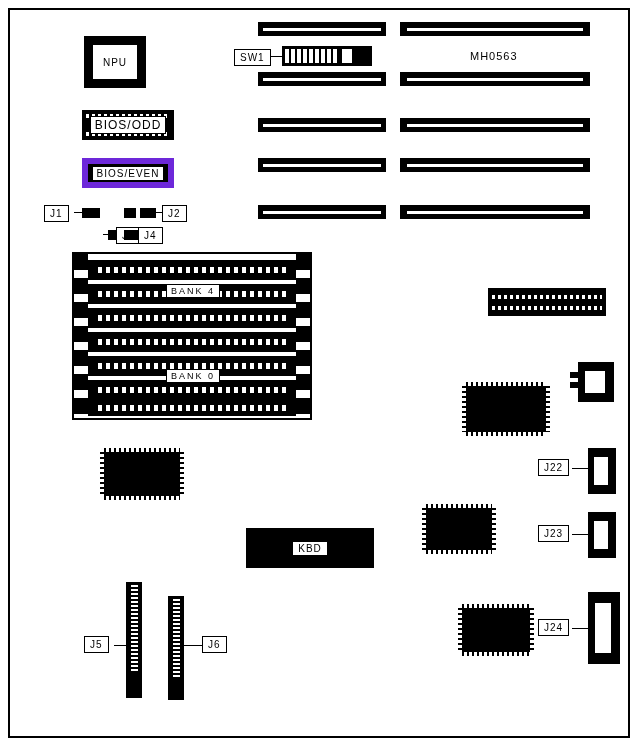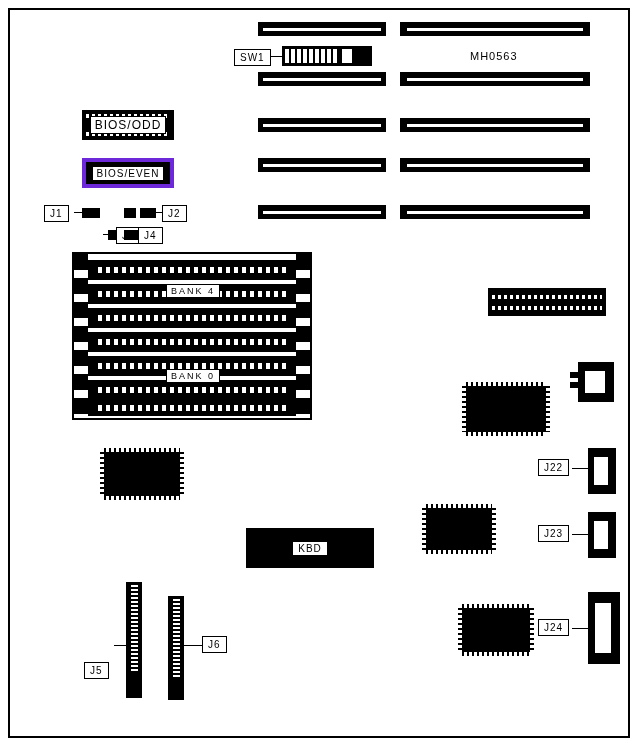--- a/index.html
+++ b/index.html
@@ -232,30 +232,35 @@
       <div class="sw"></div>
       <div class="sw"></div>
       <div class="sw"></div>
       <div class="sw"></div>
       <div class="sw-end"></div>
     </div>
   </div>
   <div class="leader" style="left:268px; top:56px; width:16px;"></div>
   <div class="callout" style="left:234px; top:49px;">SW1</div>
 
+  <div class="part" style="left:84px; top:36px; width:62px; height:52px; background:#000; border:1px solid #000;">
+    <div style="position:absolute; left:7px; top:7px; right:7px; bottom:7px; background:#fff; border:1px solid #000; display:flex; align-items:center; justify-content:center;">
+      <span style="font-size:10px; letter-spacing:1px;">NPU</span>
+    </div>
+  </div>
 
   <div class="part" style="left:82px; top:110px; width:92px; height:30px; background:#000; border:1px solid #000;">
     <div style="position:absolute; left:3px; top:3px; right:3px; height:4px; background:repeating-linear-gradient(to right, #fff 0 3px, #000 3px 6px);"></div>
     <div style="position:absolute; left:3px; bottom:3px; right:3px; height:4px; background:repeating-linear-gradient(to right, #fff 0 3px, #000 3px 6px);"></div>
     <div style="position:absolute; left:0; top:0; width:100%; height:100%; display:flex; align-items:center; justify-content:center;">
       <span style="background:#fff; border:1px solid #000; font-size:12px; padding:1px 4px; letter-spacing:1px;">BIOS/ODD</span>
     </div>
   </div>
 
-  <div class="part" style="left:82px; top:158px; width:92px; height:30px; background:#000; border:4px solid #6d28d9;">
+  <div class="part" style="left:82px; top:158px; width:92px; height:30px; background:#000; border:6px solid #6d28d9;">
     <div style="position:absolute; left:0; top:0; width:100%; height:100%; display:flex; align-items:center; justify-content:center;">
       <span style="background:#fff; border:1px solid #000; font-size:10px; padding:1px 4px; letter-spacing:1px;">BIOS/EVEN</span>
     </div>
   </div>
 
   <div class="jumper" style="left:82px; top:208px; width:16px; height:8px;"></div>
   <div class="leader" style="left:74px; top:212px; width:10px;"></div>
   <div class="callout" style="left:44px; top:205px;">J1</div>
 
   <div class="jumper" style="left:124px; top:208px; width:10px; height:8px;"></div>
@@ -381,21 +386,21 @@
     <div class="row"></div>
     <div class="row"></div>
     <div class="row"></div>
     <div class="row"></div>
     <div class="row"></div>
     <div class="row"></div>
     <div class="row"></div>
     <div class="row"></div>
   </div>
   <div class="leader" style="left:114px; top:645px; width:14px;"></div>
-  <div class="callout" style="left:84px; top:662px;">J5</div>
+  <div class="callout" style="left:84px; top:636px;">J5</div>
 
   <div class="pinhdr" style="left:168px; top:596px; width:16px; height:104px;">
     <div class="row"></div>
     <div class="row"></div>
     <div class="row"></div>
     <div class="row"></div>
     <div class="row"></div>
     <div class="row"></div>
     <div class="row"></div>
     <div class="row"></div>

